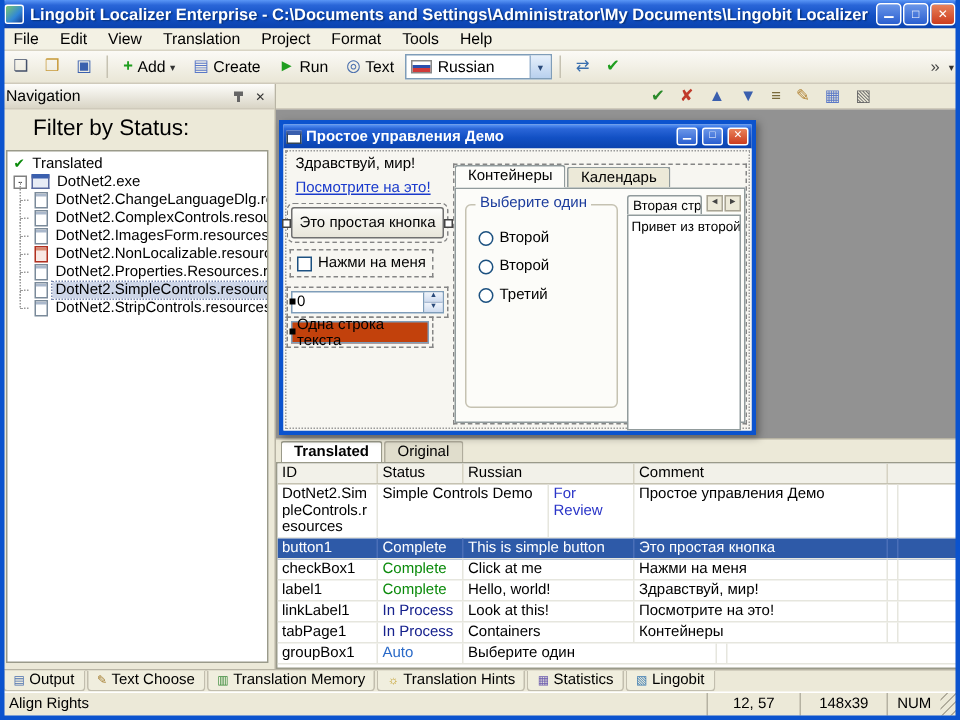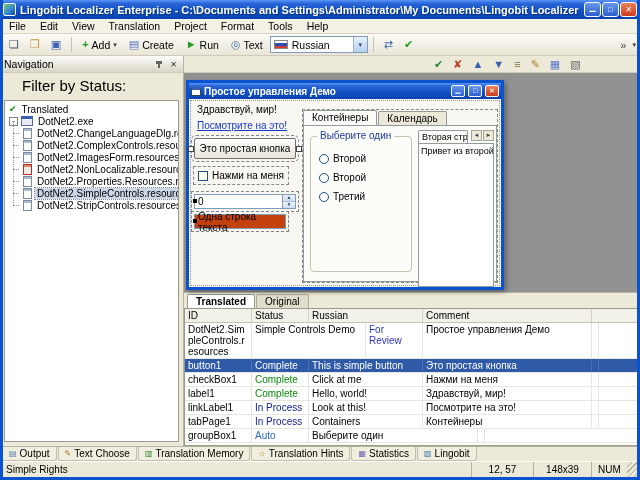--- a/index.html
+++ b/index.html
@@ -478,21 +478,21 @@
         <span class="bicon" style="color: rgb(106, 90, 174);">▦</span>
         <span>Statistics</span>
       </div>
       <div class="btab">
         <span class="bicon" style="color: rgb(58, 122, 176);">▧</span>
         <span>Lingobit</span>
       </div>
     </div>
 
   <div class="statusbar">
-    <span class="sb-left">Simple Rights</span>
+    <span class="sb-left">Align Rights</span>
     <span class="sb-panel sb-pos">12, 57</span>
     <span class="sb-panel sb-size">148x39</span>
     <span class="sb-panel sb-num">NUM</span>
     <span class="sb-grip"></span>
   </div>
 
   <div class="frame"></div>
 </div>
 
 </body></html>

